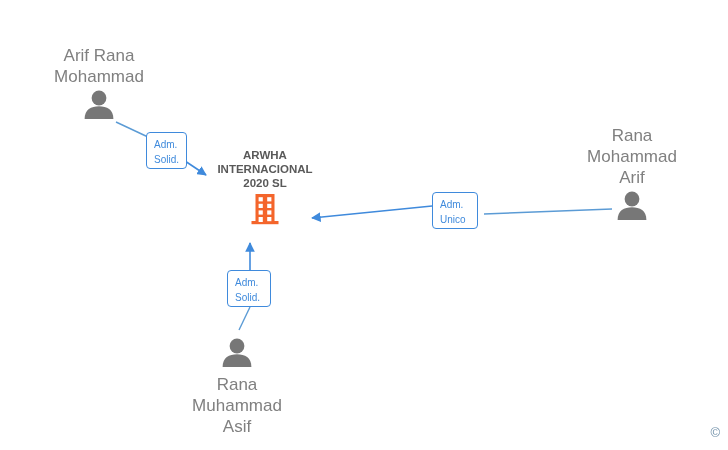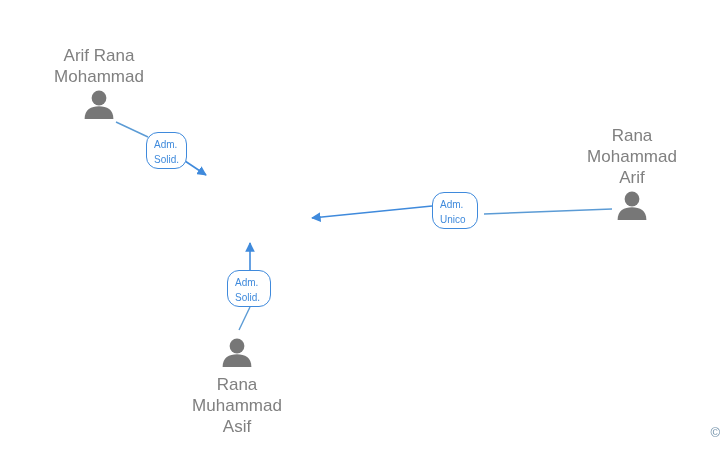--- a/index.html
+++ b/index.html
@@ -45,21 +45,21 @@
   }
   .node-icon {
     display: block;
     margin: 2px auto 0 auto;
   }
 
   
   .rel-box {
     position: absolute;
     border: 1.3px solid #3f8adc;
-    border-radius: 12px;
+    border-radius: 4px;
     background: #ffffff;
     color: #3f8adc;
     font-size: 10px;
     line-height: 15px;
     padding: 4px 7px 5px 7px;
     white-space: pre-line;
     box-sizing: border-box;
   }
 
   
@@ -142,20 +142,39 @@
       <svg width="34" height="30" viewBox="0 0 34 30" xmlns="http://www.w3.org/2000/svg">
         <circle cx="17" cy="9" r="7.4" fill="#777777"></circle>
         <path d="M2.6 30 C2.6 20.6 9.1 17.2 17 17.2 C24.9 17.2 31.4 20.6 31.4 30 Z" fill="#777777"></path>
       </svg>
     </span>
     <div class="node-label" style="margin-top: 3px;">Rana
 Muhammad
 Asif</div>
   </div>
 
+  <div class="node" style="left: 195px; top: 148px;">
+    <div class="node-label company">ARWHA
+INTERNACIONAL
+2020  SL</div>
+    <span class="node-icon">
+      <svg width="30" height="34" viewBox="0 0 30 34" xmlns="http://www.w3.org/2000/svg">
+        <rect x="5.5" y="2" width="19" height="28" fill="#f4652b"></rect>
+        <rect x="1.5" y="29" width="27" height="3.2" fill="#f4652b"></rect>
+        <rect x="8.6" y="5.2" width="4.2" height="4.2" fill="#ffffff"></rect>
+        <rect x="17.2" y="5.2" width="4.2" height="4.2" fill="#ffffff"></rect>
+        <rect x="8.6" y="11.8" width="4.2" height="4.2" fill="#ffffff"></rect>
+        <rect x="17.2" y="11.8" width="4.2" height="4.2" fill="#ffffff"></rect>
+        <rect x="8.6" y="18.4" width="4.2" height="4.2" fill="#ffffff"></rect>
+        <rect x="17.2" y="18.4" width="4.2" height="4.2" fill="#ffffff"></rect>
+        <rect x="8.6" y="25" width="4.2" height="5" fill="#ffffff"></rect>
+        <rect x="17.2" y="25" width="4.2" height="4.2" fill="#ffffff"></rect>
+      </svg>
+    </span>
+  </div>
 
   <div class="rel-box" style="left: 146px; top: 132px; width: 41px; height: 37px;">Adm.
 Solid.</div>
 
   <div class="rel-box" style="left: 432px; top: 192px; width: 46px; height: 37px;">Adm.
 Unico</div>
 
   <div class="rel-box" style="left: 227px; top: 270px; width: 44px; height: 37px;">Adm.
 Solid.</div>
 

